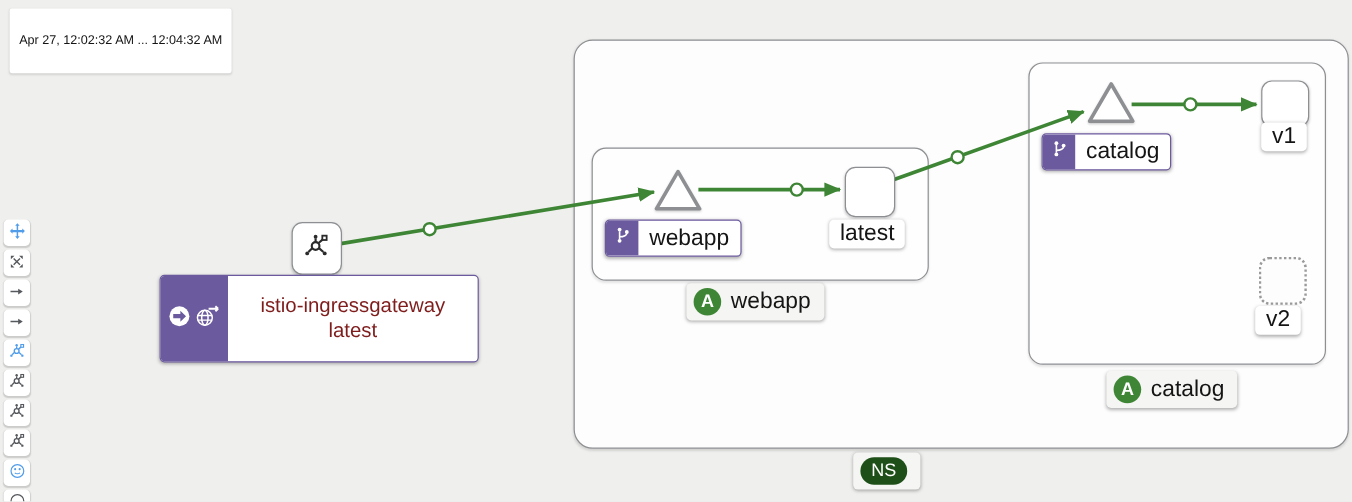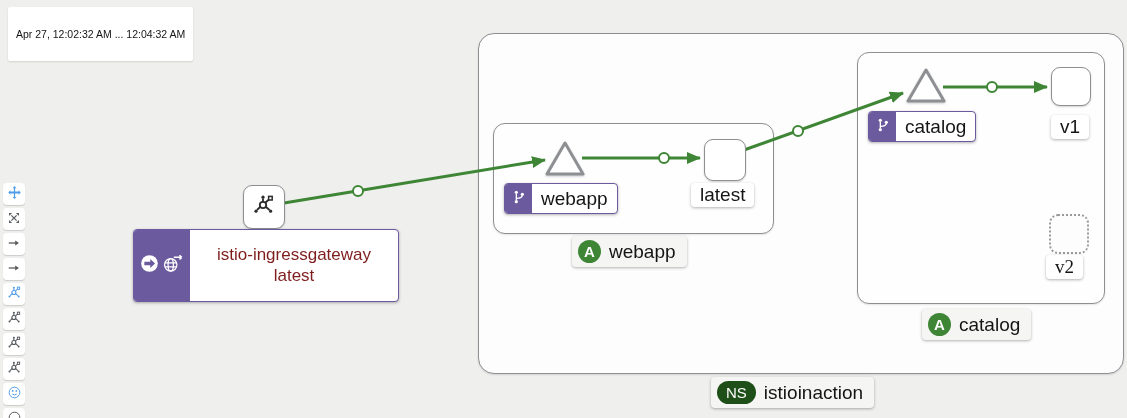--- a/index.html
+++ b/index.html
@@ -267,32 +267,31 @@
             <circle cx="17" cy="8" r="2.4" fill="#fff"></circle>
             <circle cx="8" cy="19" r="2.4" fill="#fff"></circle>
             <path d="M8 7v10M8 14c5.5 0 9-2.2 9-4.5" fill="none" stroke="#fff" stroke-width="2"></path>
           </svg>
       </span>
     </div>
     <div class="txt">catalog</div>
   </div>
 
   <div class="node-square" style="left:1051px;top:67px;width:38px;height:37px;"></div>
-  <div class="label-chip" style="left:1051px;top:115px;">v1</div>
+  <div class="label-chip" style="left:1051px;top:102px;">v1</div>
 
   <div class="node-square dotted" style="left:1049px;top:214px;width:36px;height:36px;"></div>
-  <div class="label-chip" style="left:1046px;top:255px;font-family:Liberation Serif, serif;">v2</div>
+  <div class="label-chip" style="left:1046px;top:255px;">v2</div>
 
   <div class="badge-chip" style="left:572px;top:236px;">
     <span class="a-circle">A</span>
     <span class="bname">webapp</span>
   </div>
   <div class="badge-chip" style="left:922px;top:309px;">
     <span class="a-circle">A</span>
     <span class="bname">catalog</span>
   </div>
 
   <div class="badge-chip" style="left:711px;top:377px;">
     <span class="ns-pill">NS</span>
-    <span class="bname">istioinaction</span>
   </div>
 
 </div>
 
 </body></html>

